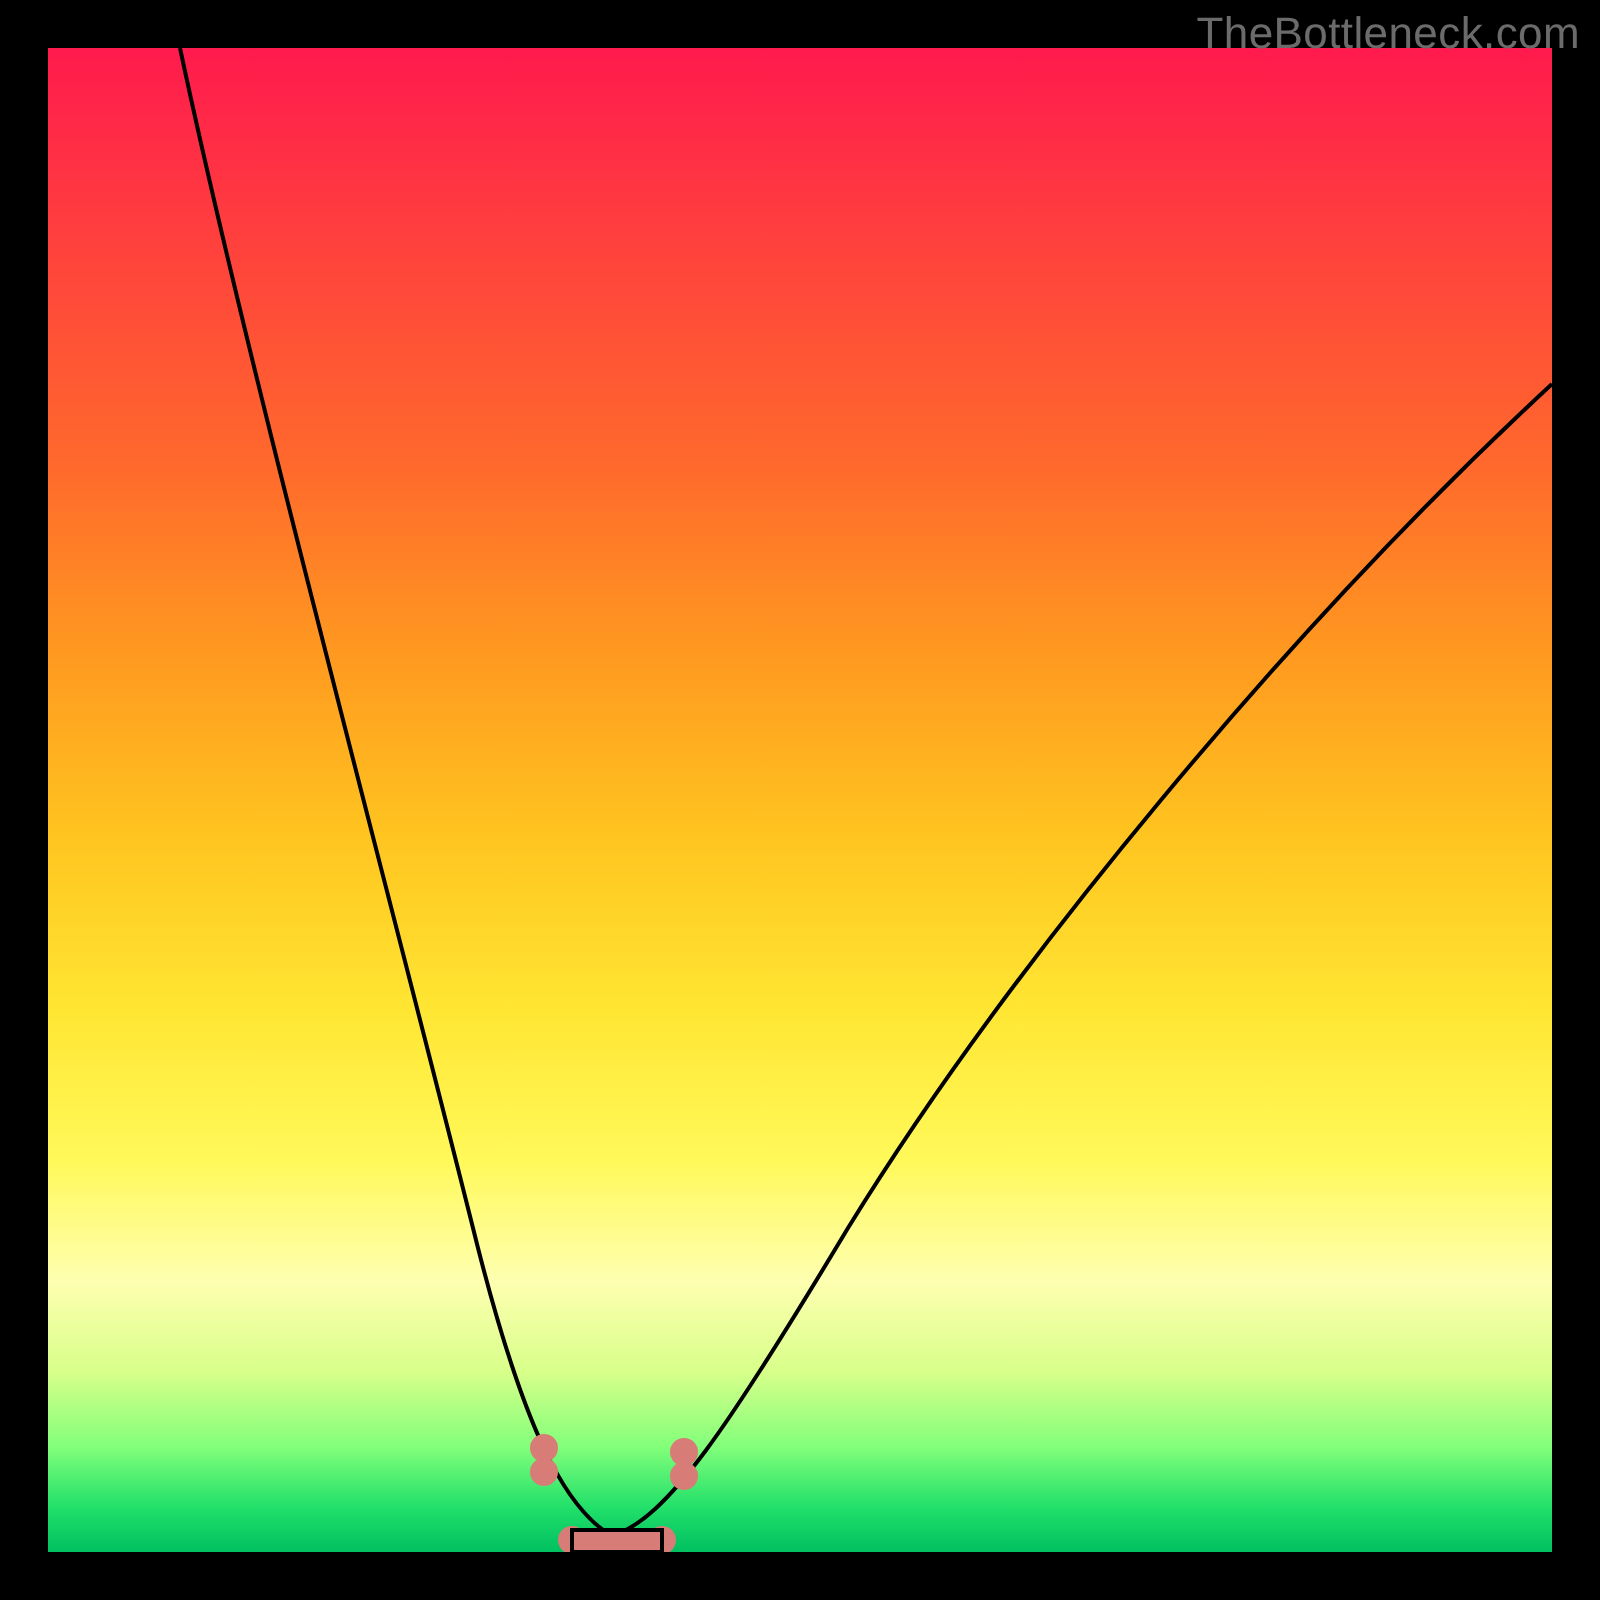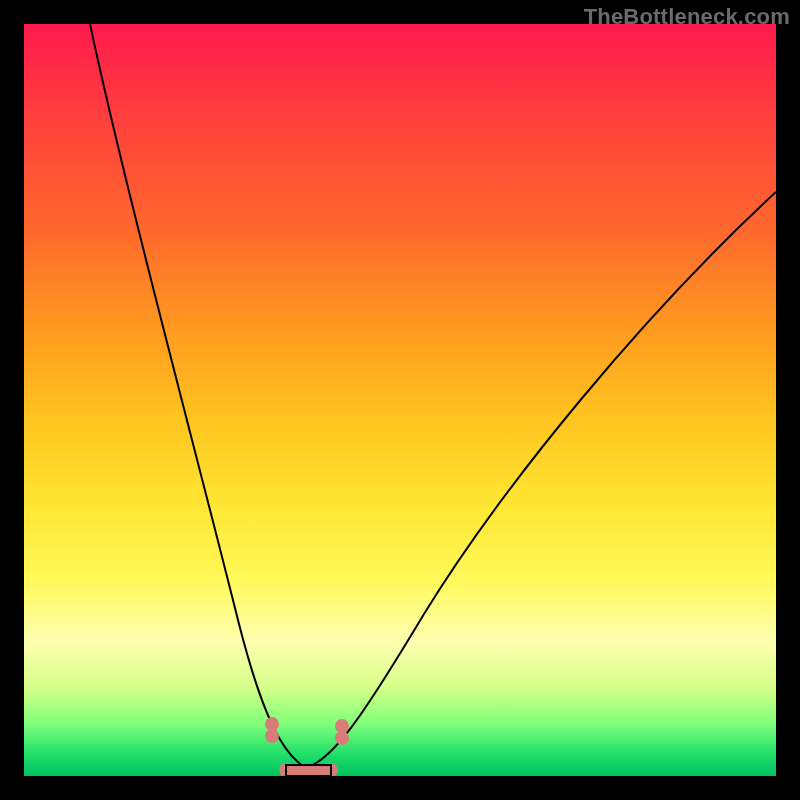--- a/index.html
+++ b/index.html
@@ -32,21 +32,21 @@
       #00c060 100%
     );
   }
   .watermark {
     position: absolute;
     top: 4px;
     right: 10px;
     color: #6b6b6b;
     font-size: 22px;
     letter-spacing: 0.2px;
-    font-weight: 700;
+    font-weight: 400;
     z-index: 10;
     margin-left: 40px;
   }
   svg.curve {
     position: absolute;
     left: 0;
     top: 0;
     width: 752px;
     height: 752px;
   }

